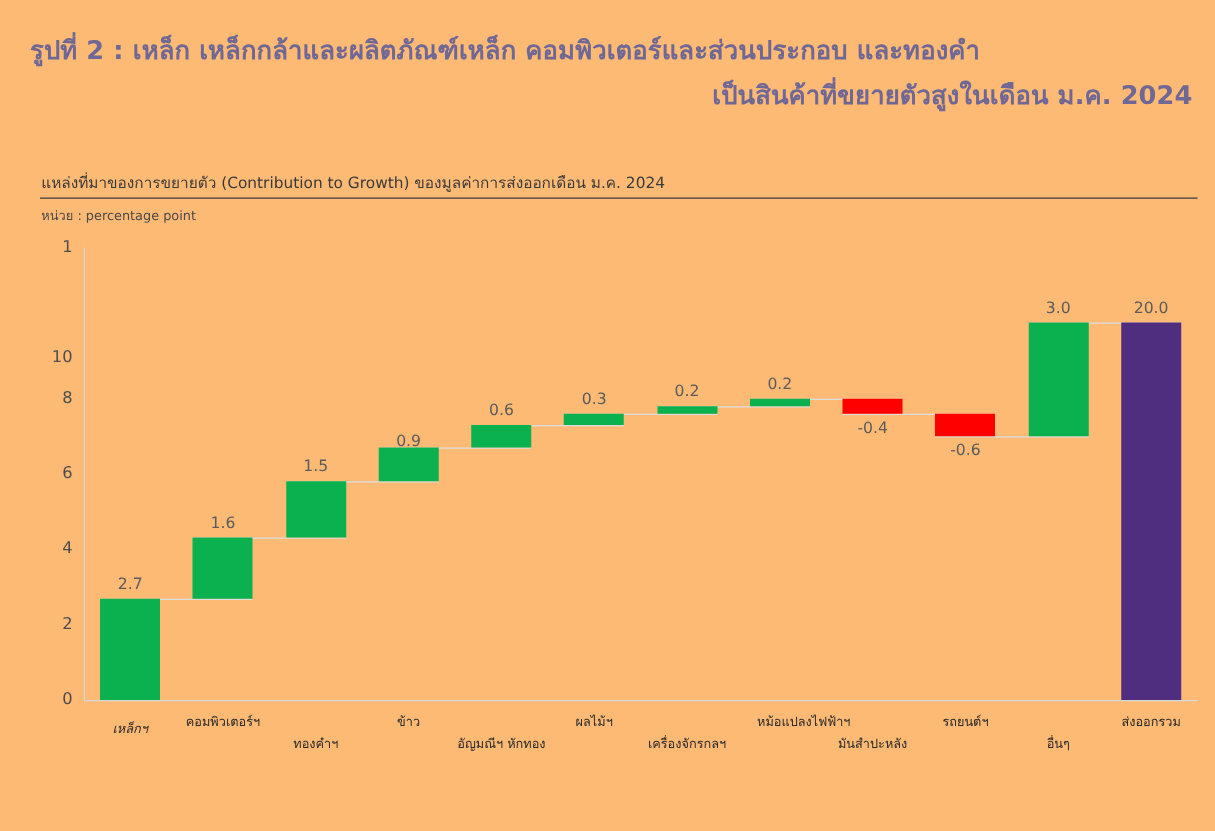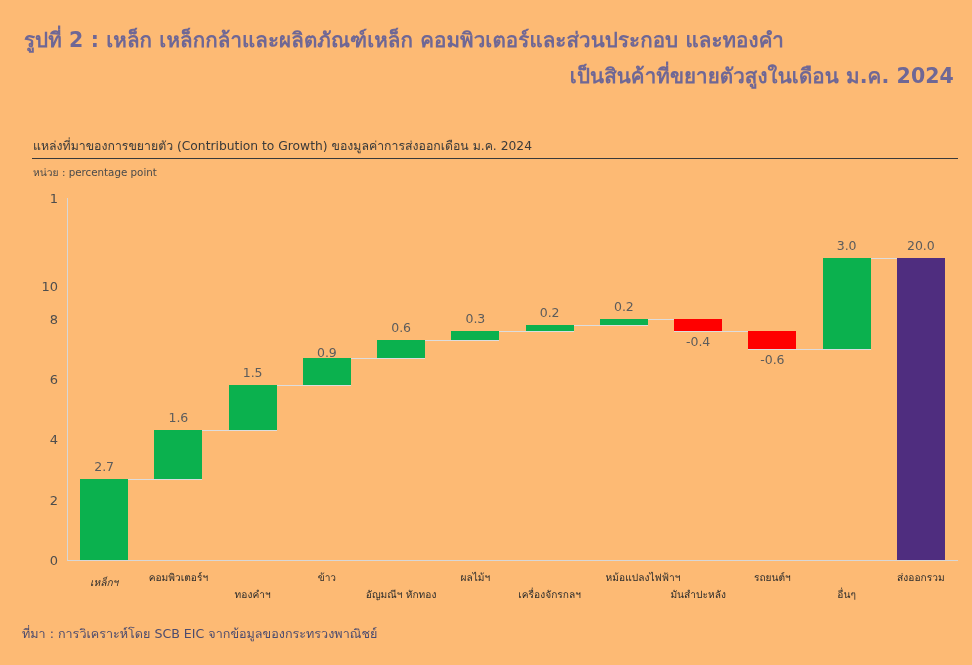--- a/index.html
+++ b/index.html
@@ -182,21 +182,20 @@
       <div class="bar" style="left: 607.125px; top: 120.667px; width: 48px; height: 12.0667px; background: rgb(255, 0, 0);"></div>
       <div class="vallabel" style="left: 631.125px; top: 135.733px;">-0.4</div>
       <div class="bar" style="left: 681.375px; top: 132.733px; width: 48px; height: 18.1px; background: rgb(255, 0, 0);"></div>
       <div class="vallabel" style="left: 705.375px; top: 153.833px;">-0.6</div>
       <div class="bar" style="left: 755.625px; top: 60.3333px; width: 48px; height: 90.5px; background: rgb(11, 177, 78);"></div>
       <div class="vallabel" style="left: 779.625px; top: 40.3333px;">3.0</div>
       <div class="bar" style="left: 829.875px; top: 60.3333px; width: 48px; height: 301.667px; background: rgb(79, 45, 127);"></div>
       <div class="vallabel" style="left: 853.875px; top: 40.3333px;">20.0</div>
     </div>
 
-  <div id="source-note">ที่มา : การวิเคราะห์โดย SCB EIC จากข้อมูลของกระทรวงพาณิชย์</div>
 
 <div class="xlabel" style="left: 104.125px; top: 574px; font-style: italic;">เหล็กฯ</div>
     <div class="xlabel" style="left: 178.375px; top: 569px;">คอมพิวเตอร์ฯ</div>
     <div class="xlabel" style="left: 252.625px; top: 586px;">ทองคำฯ</div>
     <div class="xlabel" style="left: 326.875px; top: 569px;">ข้าว</div>
     <div class="xlabel" style="left: 401.125px; top: 586px;">อัญมณีฯ หักทอง</div>
     <div class="xlabel" style="left: 475.375px; top: 569px;">ผลไม้ฯ</div>
     <div class="xlabel" style="left: 549.625px; top: 586px;">เครื่องจักรกลฯ</div>
     <div class="xlabel" style="left: 643px; top: 569px;">หม้อแปลงไฟฟ้าฯ</div>
     <div class="xlabel" style="left: 698.125px; top: 586px; text-align: right;">มันสำปะหลัง</div>

